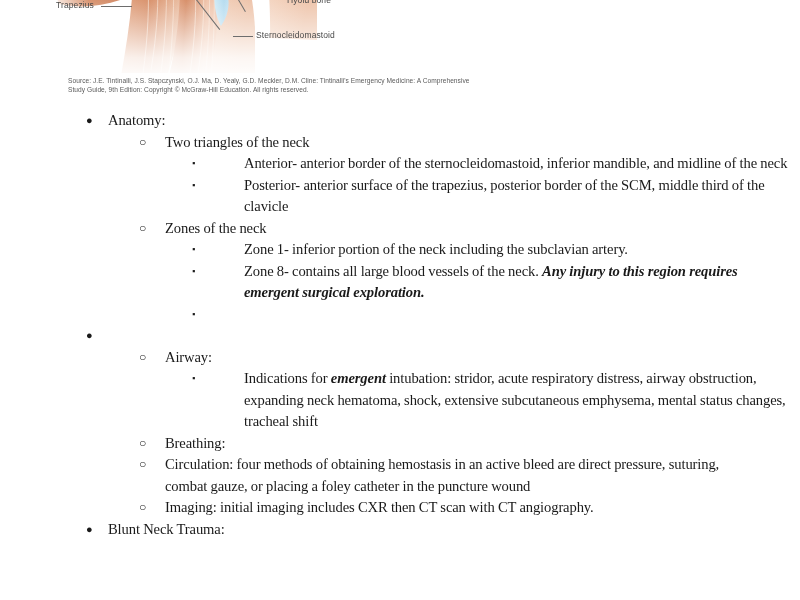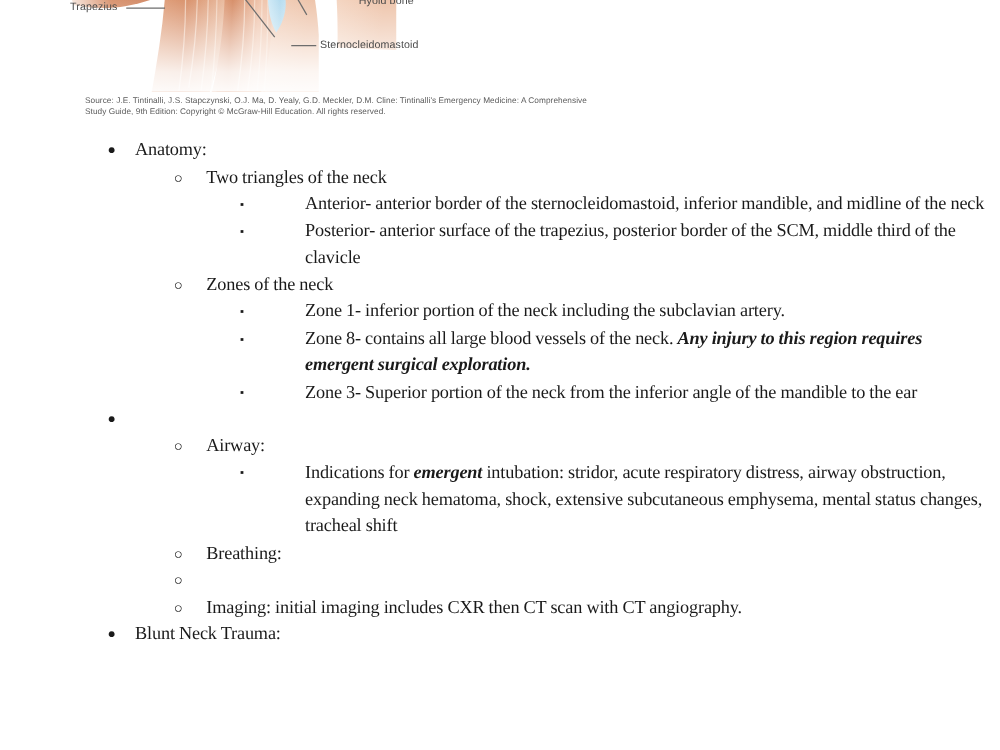--- a/index.html
+++ b/index.html
@@ -239,21 +239,20 @@
     <span class="body-text">Zone 1- inferior portion of the neck including the subclavian artery.</span>
   </div>
 
   <div class="node lvl3">
     <span class="marker">▪</span>
     <span class="body-text"><span>Zone 8- contains all large blood vessels of the neck. </span><span class="bi">Any injury to this region requires emergent surgical exploration.</span></span>
   </div>
 
   <div class="node lvl3">
     <span class="marker">▪</span>
-    <span class="body-text">Zone 3- Superior portion of the neck from the inferior angle of the mandible to the ear</span>
   </div>
 
   <div class="node lvl1">
     <span class="marker">●</span>
   </div>
 
   <div class="node lvl2">
     <span class="marker">○</span>
     <span class="body-text">Airway:</span>
   </div>
@@ -263,20 +262,21 @@
     <span class="body-text"><span>Indications for </span><span class="bi">emergent</span><span> intubation: stridor, acute respiratory distress, airway obstruction, expanding neck hematoma, shock, extensive subcutaneous emphysema, mental status changes, tracheal shift</span></span>
   </div>
 
   <div class="node lvl2">
     <span class="marker">○</span>
     <span class="body-text">Breathing:</span>
   </div>
 
   <div class="node lvl2">
     <span class="marker">○</span>
+    <span class="body-text">Circulation: four methods of obtaining hemostasis in an active bleed are direct pressure, suturing, combat gauze, or placing a foley catheter in the puncture wound</span>
   </div>
 
   <div class="node lvl2">
     <span class="marker">○</span>
     <span class="body-text">Imaging: initial imaging includes CXR then CT scan with CT angiography.</span>
   </div>
 
   <div class="node lvl1">
     <span class="marker">●</span>
     <span class="body-text">Blunt Neck Trauma:</span>

